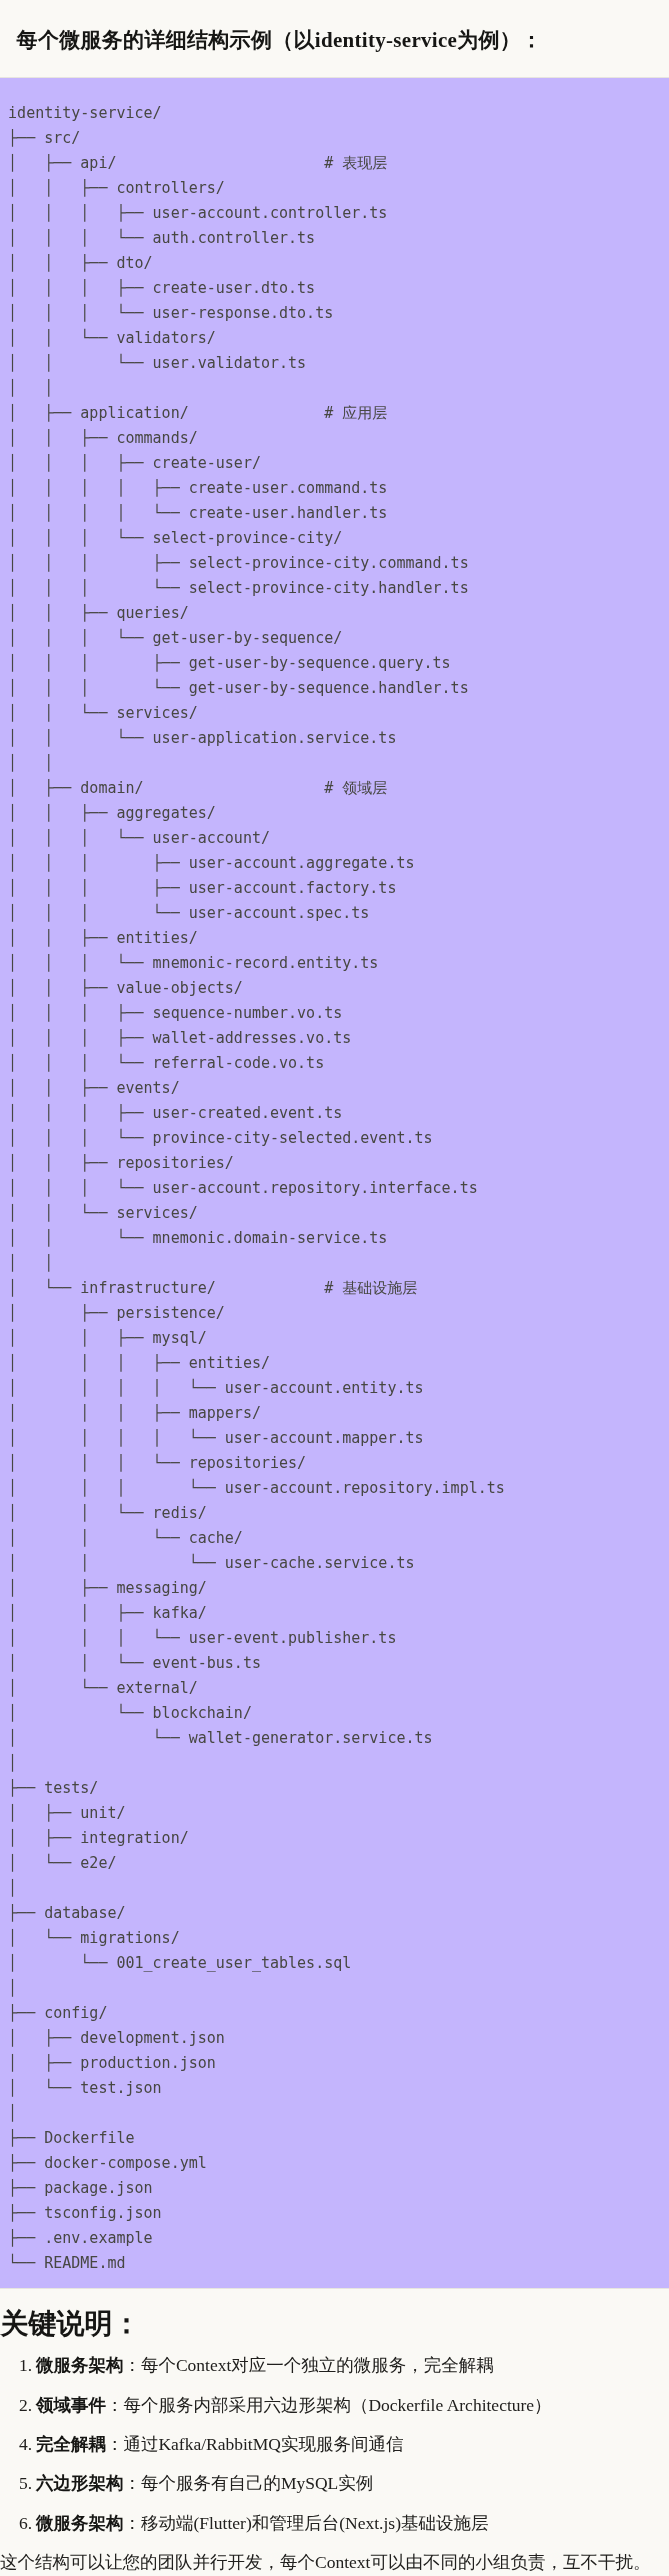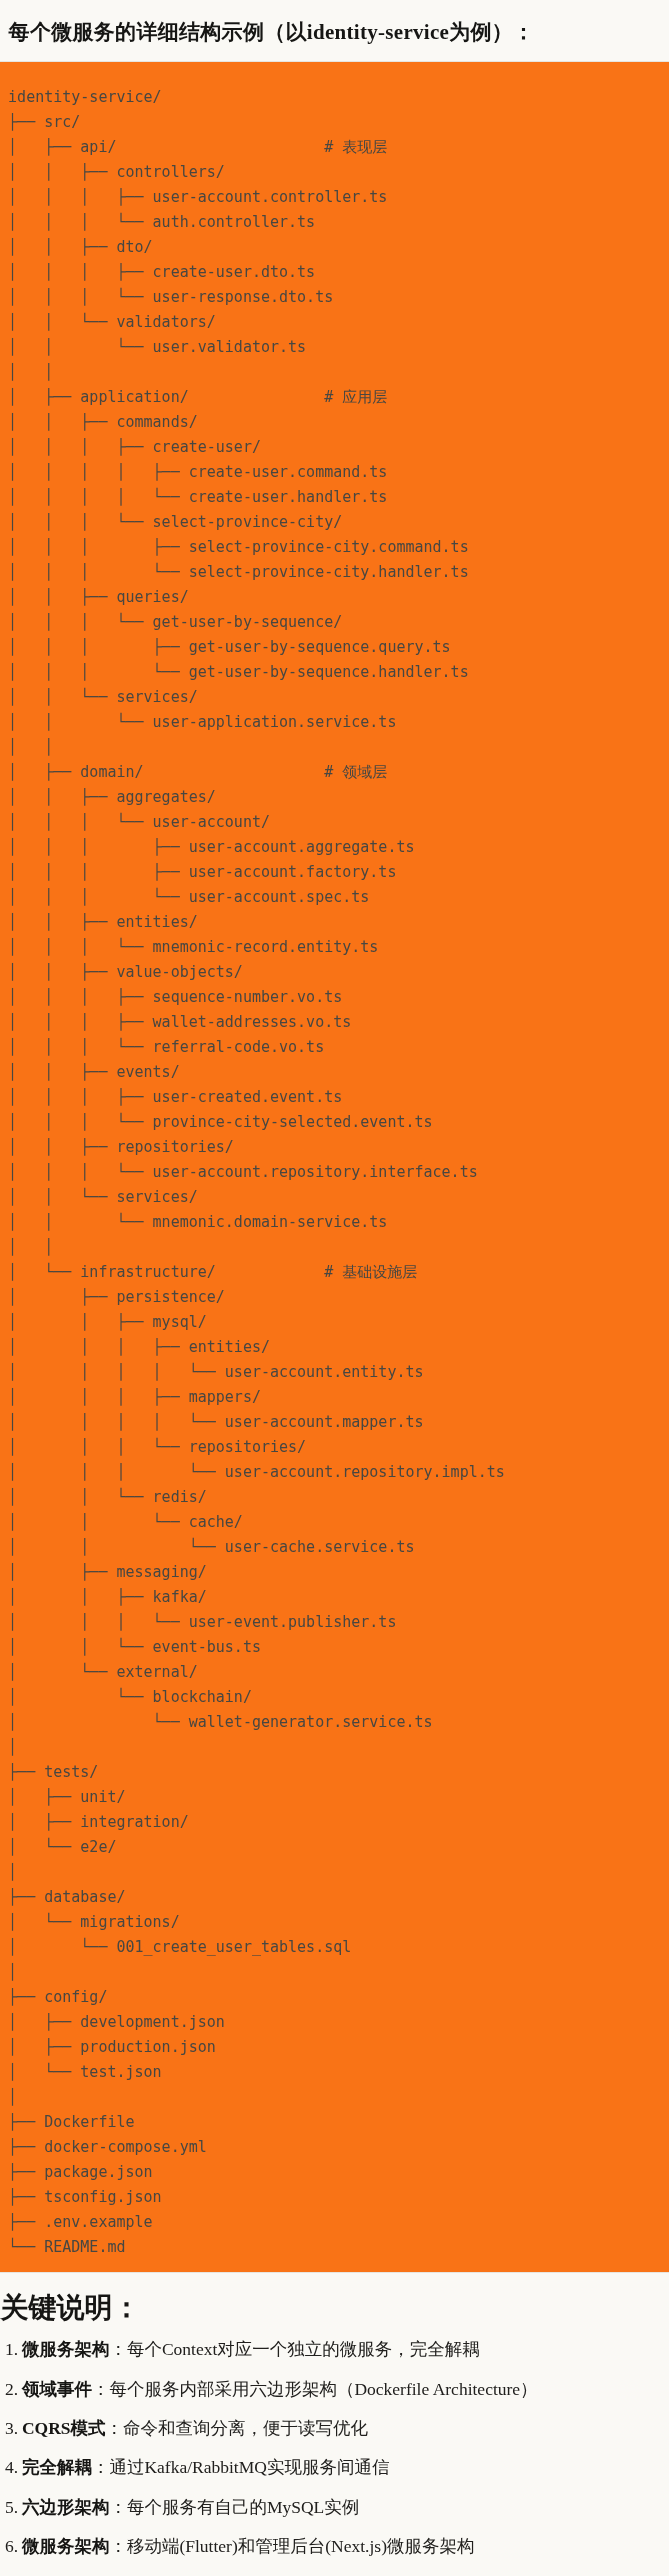--- a/index.html
+++ b/index.html
@@ -6,30 +6,30 @@
     margin: 0;
     padding: 0;
     background: #faf9f5;
     color: #21201e;
   }
   body {
     width: 669px;
     font-family: "Liberation Serif", "DejaVu Serif", serif;
   }
   .page-title {
-    margin: 8px;
+    margin: 16px;
     padding: 10px 0 6.3px 0.6px;
     font-size: 21px;
     line-height: 29px;
     font-weight: 700;
     color: #161614;
     letter-spacing: 0.3px;
   }
   .code-block {
-    background: #f97316;
+    background: #c4b5fd;
     border-top: 0.6px solid #e7e5df;
     border-bottom: 0.6px solid #e7e5df;
     padding: 22.5px 0 12.5px 8.1px;
     overflow: hidden;
   }
   .tree {
     margin: 0;
     font-family: "DejaVu Sans Mono", "Liberation Mono", monospace;
     font-size: 15px;
     line-height: 25px;
@@ -38,21 +38,21 @@
   }
   .notes-heading {
     margin: 20px 0 15px 0.6px;
     font-size: 28px;
     line-height: 29px;
     font-weight: 700;
     color: #161614;
   }
   .note-item {
     margin: 0 0 14.4px 0;
-    padding-left: 5px;
+    padding-left: 19px;
     font-size: 17.5px;
     line-height: 25px;
     color: #21201e;
   }
   .note-num {
     display: inline-block;
     margin-right: 3.8px;
   }
   .note-label {
     font-weight: 700;
@@ -162,23 +162,22 @@
 ├── .env.example
 └── README.md</pre>
   </div>
 
   <div class="notes">
     <h2 class="notes-heading">关键说明：</h2>
 
     <div id="notes-list">
         <div class="note-item"><span class="note-num">1.</span><span class="note-label">微服务架构</span><span>：每个Context对应一个独立的微服务，完全解耦</span></div>
         <div class="note-item"><span class="note-num">2.</span><span class="note-label">领域事件</span><span>：每个服务内部采用六边形架构（Dockerfile Architecture）</span></div>
-        <div class="note-item"><span class="note-num">3.</span><span class="note-label">CQRS模式</span><span>：命令和查询分离，便于读写优化</span></div>
         <div class="note-item"><span class="note-num">4.</span><span class="note-label">完全解耦</span><span>：通过Kafka/RabbitMQ实现服务间通信</span></div>
         <div class="note-item"><span class="note-num">5.</span><span class="note-label">六边形架构</span><span>：每个服务有自己的MySQL实例</span></div>
-        <div class="note-item"><span class="note-num">6.</span><span class="note-label">微服务架构</span><span>：移动端(Flutter)和管理后台(Next.js)微服务架构</span></div>
+        <div class="note-item"><span class="note-num">6.</span><span class="note-label">微服务架构</span><span>：移动端(Flutter)和管理后台(Next.js)基础设施层</span></div>
       </div>
 
     <p class="closing-paragraph">这个结构可以让您的团队并行开发，每个Context可以由不同的小组负责，互不干扰。</p>
   </div>
 
 </div>
 
 
 </body></html>

